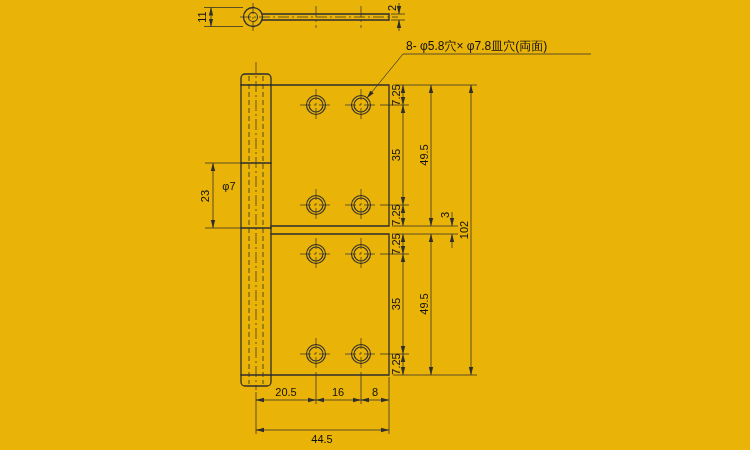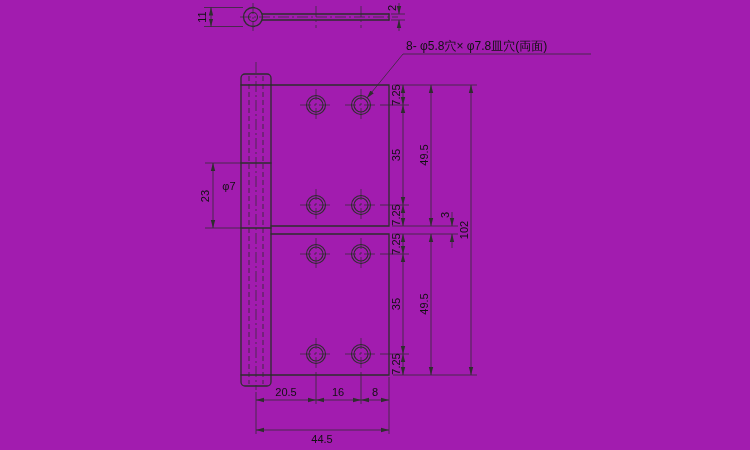--- a/index.html
+++ b/index.html
@@ -1,16 +1,16 @@
 <!DOCTYPE html>
 <html><head>
 <meta charset="utf-8">
 <style>
   html,body{margin:0;padding:0;background:#ffffff;}
-  .stage{position:relative;width:750px;height:450px;background:#a21caf;overflow:hidden;}
+  .stage{position:relative;width:750px;height:450px;background:#eab308;overflow:hidden;}
   svg{display:block;}
   
   .ol{stroke:#2e2e2e;stroke-width:1.3;fill:none;stroke-linecap:round;}
   .ol2{stroke:#2e2e2e;stroke-width:1.1;fill:none;}
   .tl{stroke:#2e2e2e;stroke-width:0.75;fill:none;}
   .cl{stroke:#2e2e2e;stroke-width:0.7;fill:none;stroke-dasharray:11 3 2 3;}
   .hl{stroke:#2e2e2e;stroke-width:0.8;fill:none;stroke-dasharray:5 3;}
   text{font-family:"Liberation Sans","DejaVu Sans",sans-serif;font-size:11px;fill:#111;}
   .note{font-size:12px;}
 </style>

